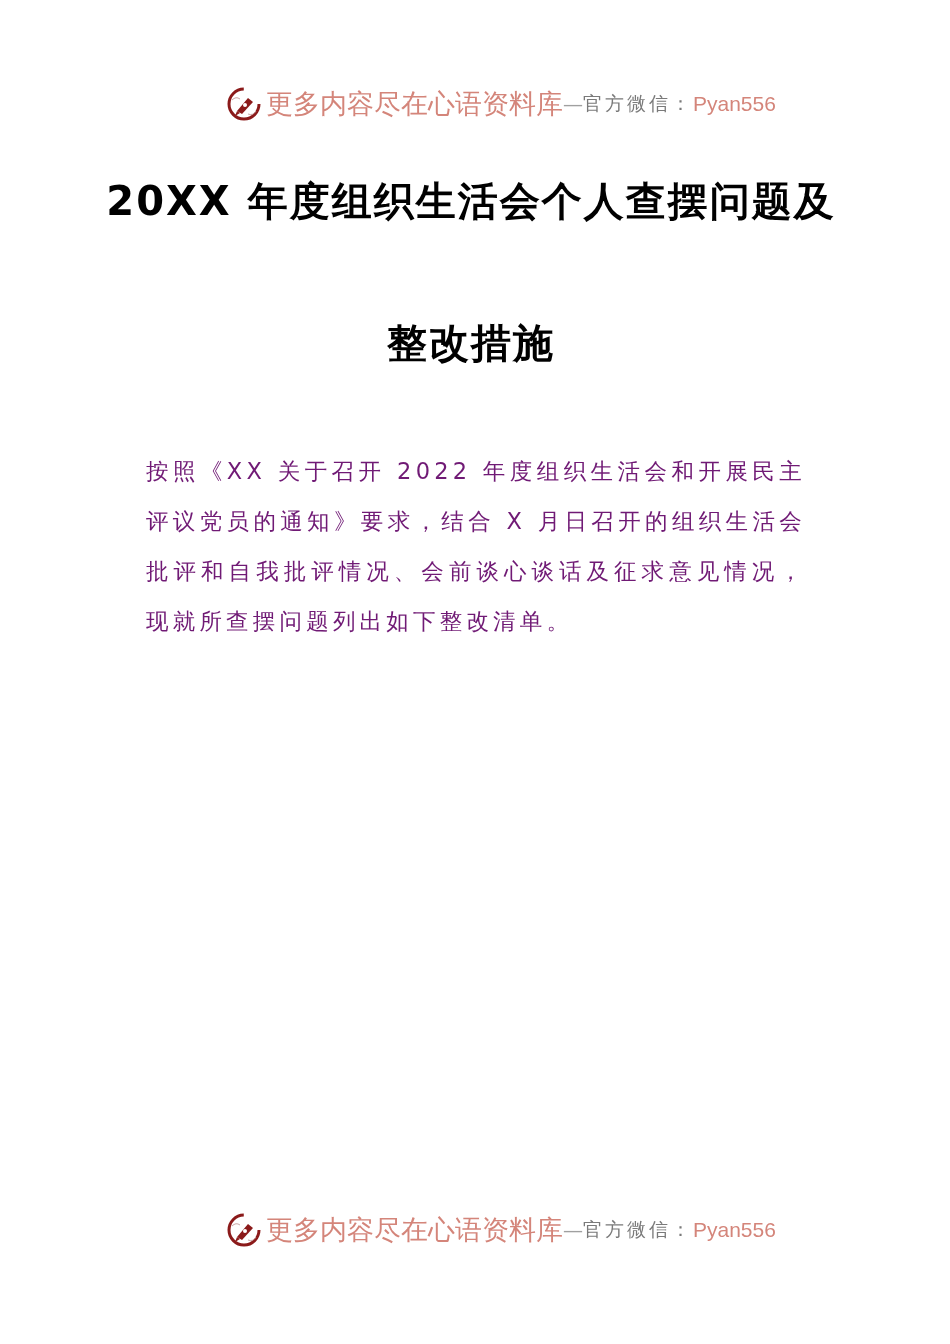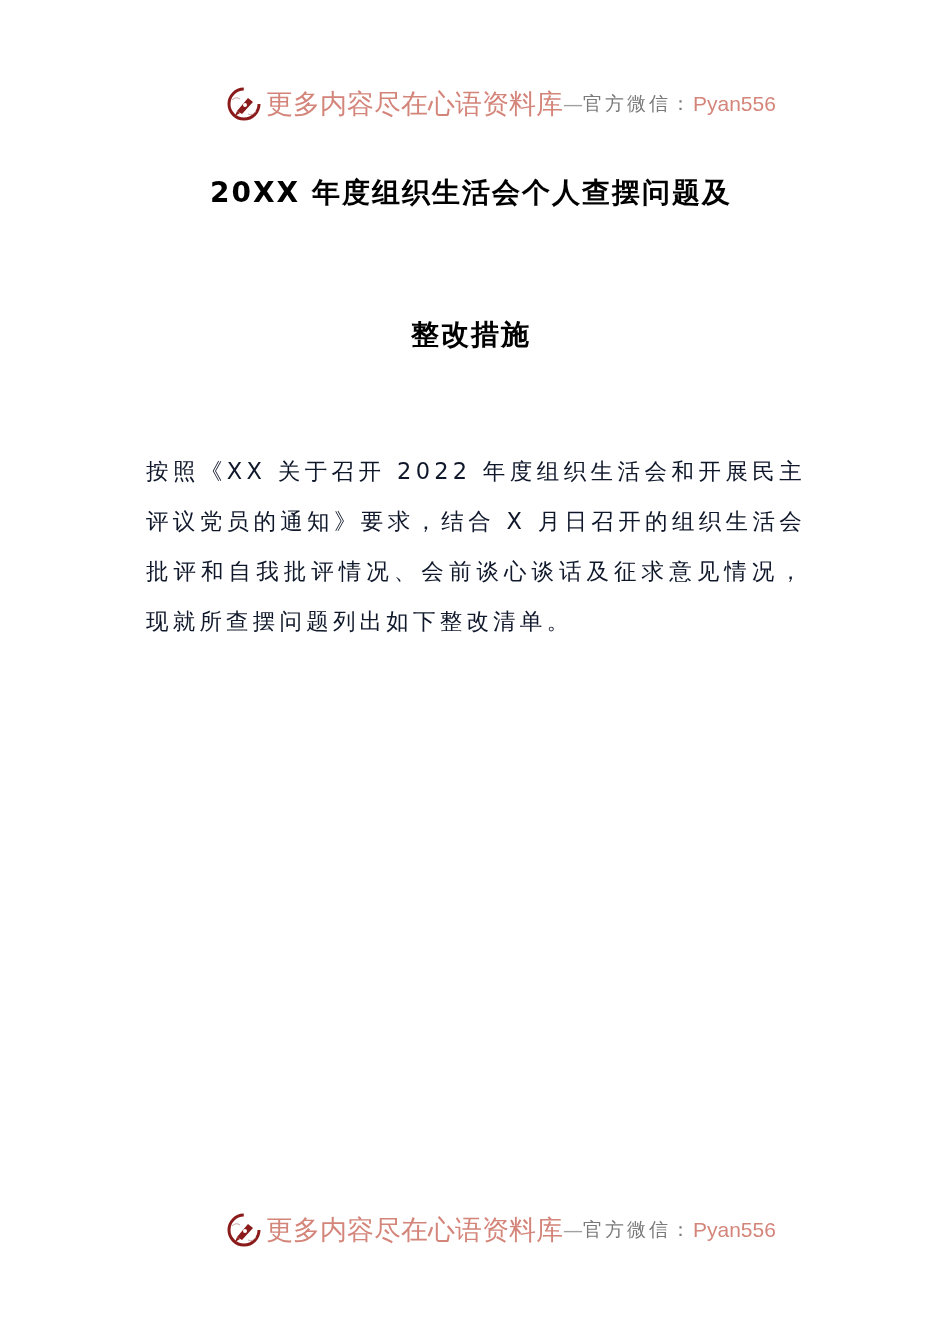--- a/index.html
+++ b/index.html
@@ -54,36 +54,36 @@
       font-size: 21px;
       color: #d4857a;
       margin-left: 0;
     }
     .title {
       position: absolute;
       left: 0;
       width: 942px;
       text-align: center;
       font-weight: bold;
-      font-size: 28px;
+      font-size: 40px;
       letter-spacing: 2px;
       color: #000;
     }
     .title.line1 { top: 174px; }
     .title.line2 { top: 316px; }
     .body-text {
       position: absolute;
       left: 146px;
       top: 446px;
       width: 660px;
       font-size: 22.5px;
       line-height: 50px;
       letter-spacing: 4.2px;
       text-align: justify;
-      color: #0f172a;
+      color: #701a75;
     }
     .body-text p {
       margin: 0;
       padding: 0;
     }
   </style>
 </head>
 <body>
 
 <div class="watermark top">

